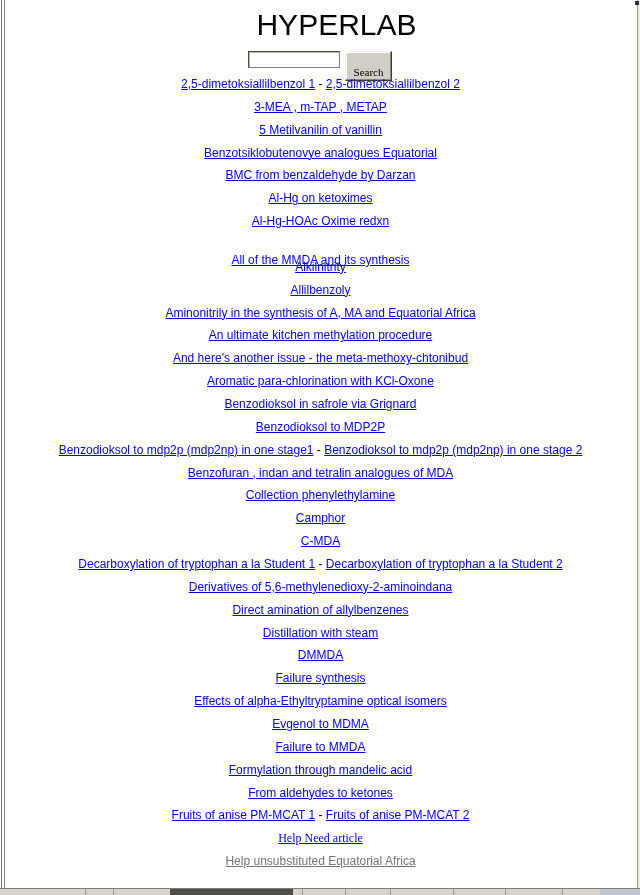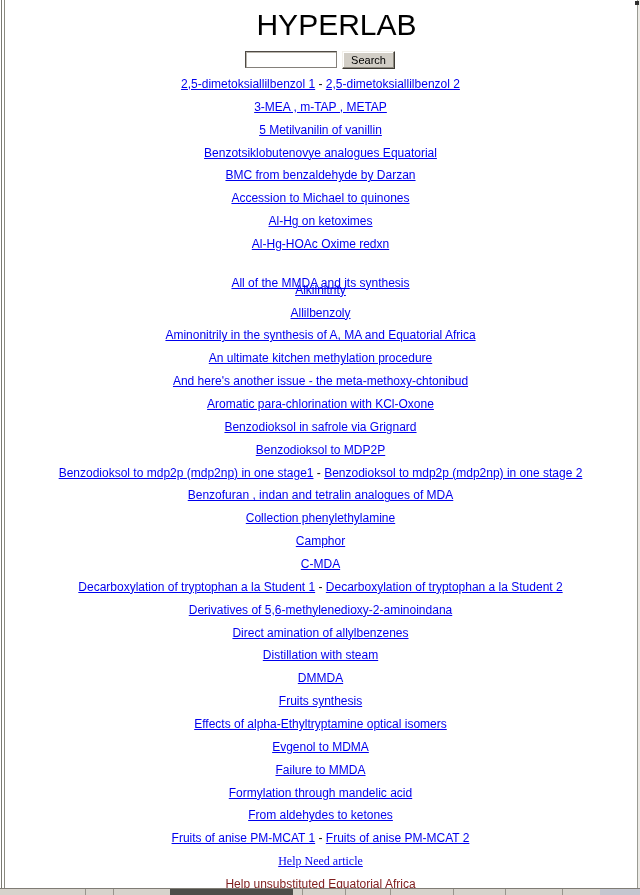--- a/index.html
+++ b/index.html
@@ -31,25 +31,25 @@
   #search-input{
     width:92px;height:17px;box-sizing:border-box;
     background:#fff;border:1px solid #84807a;
     border-top-color:#4e4a44;border-left-color:#4e4a44;
     box-shadow:inset 1px 1px 0 #b8b4ac;
     font-size:11px;padding:1px 3px;outline:none;
     font-family:"Liberation Sans",sans-serif;
   }
   #search-button{
     height:18px;box-sizing:border-box;
-    font-size:11px;line-height:12px;padding:2px 8px;
+    font-size:11px;line-height:12px;padding:14px 8px;
     background:#d2cec6;color:#000;
     border:1px solid;border-color:#f2f0ea #3e3b35 #3e3b35 #f2f0ea;
     box-shadow:inset -1px -1px 0 #8d897f, inset 1px 1px 0 #ffffff;
-    font-family:Liberation Sans, sans-serif;
+    font-family:Liberation Serif, serif;
     cursor:pointer;
   }
 
   
   #link-list{position:absolute;top:72.5px;left:5px;right:4px;z-index:1;}
   .link-row{
     height:22.86px;display:flex;align-items:center;justify-content:center;
     font-size:12px;white-space:nowrap;
   }
   .link-row a{text-decoration:underline;cursor:pointer;}
@@ -92,23 +92,20 @@
     <div class="link-row">
       <a href="#" style="color: rgb(0, 0, 238);">5 Metilvanilin of vanillin</a>
     </div>
     <div class="link-row">
       <a href="#" style="color: rgb(0, 0, 238);">Benzotsiklobutenovye analogues Equatorial</a>
     </div>
     <div class="link-row">
       <a href="#" style="color: rgb(0, 0, 238);">BMC from benzaldehyde by Darzan</a>
     </div>
     <div class="link-row">
-      <a href="#" style="color: rgb(0, 0, 238);">Accession to Michael to quinones</a>
-    </div>
-    <div class="link-row">
       <a href="#" style="color: rgb(0, 0, 238);">Al-Hg on ketoximes</a>
     </div>
     <div class="link-row">
       <a href="#" style="color: rgb(0, 0, 238);">Al-Hg-HOAc Oxime redxn</a>
     </div>
     <div class="link-row">
       <a href="#" style="color: rgb(0, 0, 238); margin-top: 32px;">All of the MMDA and its synthesis</a>
     </div>
     <div class="link-row">
       <a href="#" style="color: rgb(0, 0, 238); text-align: center;">Alkilnitrity</a>
@@ -162,21 +159,21 @@
     <div class="link-row">
       <a href="#" style="color: rgb(0, 0, 238);">Direct amination of allylbenzenes</a>
     </div>
     <div class="link-row">
       <a href="#" style="color: rgb(0, 0, 238);">Distillation with steam</a>
     </div>
     <div class="link-row">
       <a href="#" style="color: rgb(0, 0, 238);">DMMDA</a>
     </div>
     <div class="link-row">
-      <a href="#" style="color: rgb(0, 0, 238);">Fruits synthesis</a>
+      <a href="#" style="color: rgb(0, 0, 238);">Failure synthesis</a>
     </div>
     <div class="link-row">
       <a href="#" style="color: rgb(0, 0, 238);">Effects of alpha-Ethyltryptamine optical isomers</a>
     </div>
     <div class="link-row">
       <a href="#" style="color: rgb(0, 0, 238);">Evgenol to MDMA</a>
     </div>
     <div class="link-row">
       <a href="#" style="color: rgb(0, 0, 238);">Failure to MMDA</a>
     </div>
@@ -188,21 +185,21 @@
     </div>
     <div class="link-row">
       <a href="#" style="color: rgb(0, 0, 238);">Fruits of anise PM-MCAT 1</a>
       <span class="sep" style="color: rgb(0, 0, 0);"> - </span>
       <a href="#" style="color: rgb(0, 0, 238);">Fruits of anise PM-MCAT 2</a>
     </div>
     <div class="link-row">
       <a href="#" style="color: rgb(0, 0, 238); font-family: Liberation Serif, serif;">Help Need article</a>
     </div>
     <div class="link-row">
-      <a href="#" style="color: #7f1d1d;">Help unsubstituted Equatorial Africa</a>
+      <a href="#" style="color: #737373;">Help unsubstituted Equatorial Africa</a>
     </div>
   </div>
 
 <div id="taskbar">
   <div class="tb-div" style="left:85px"></div>
   <div class="tb-div" style="left:113px"></div>
   <div id="tb-active"></div>
   <div class="tb-div" style="left:302px"></div>
   <div class="tb-div" style="left:345px"></div>
   <div class="tb-div" style="left:390px"></div>

